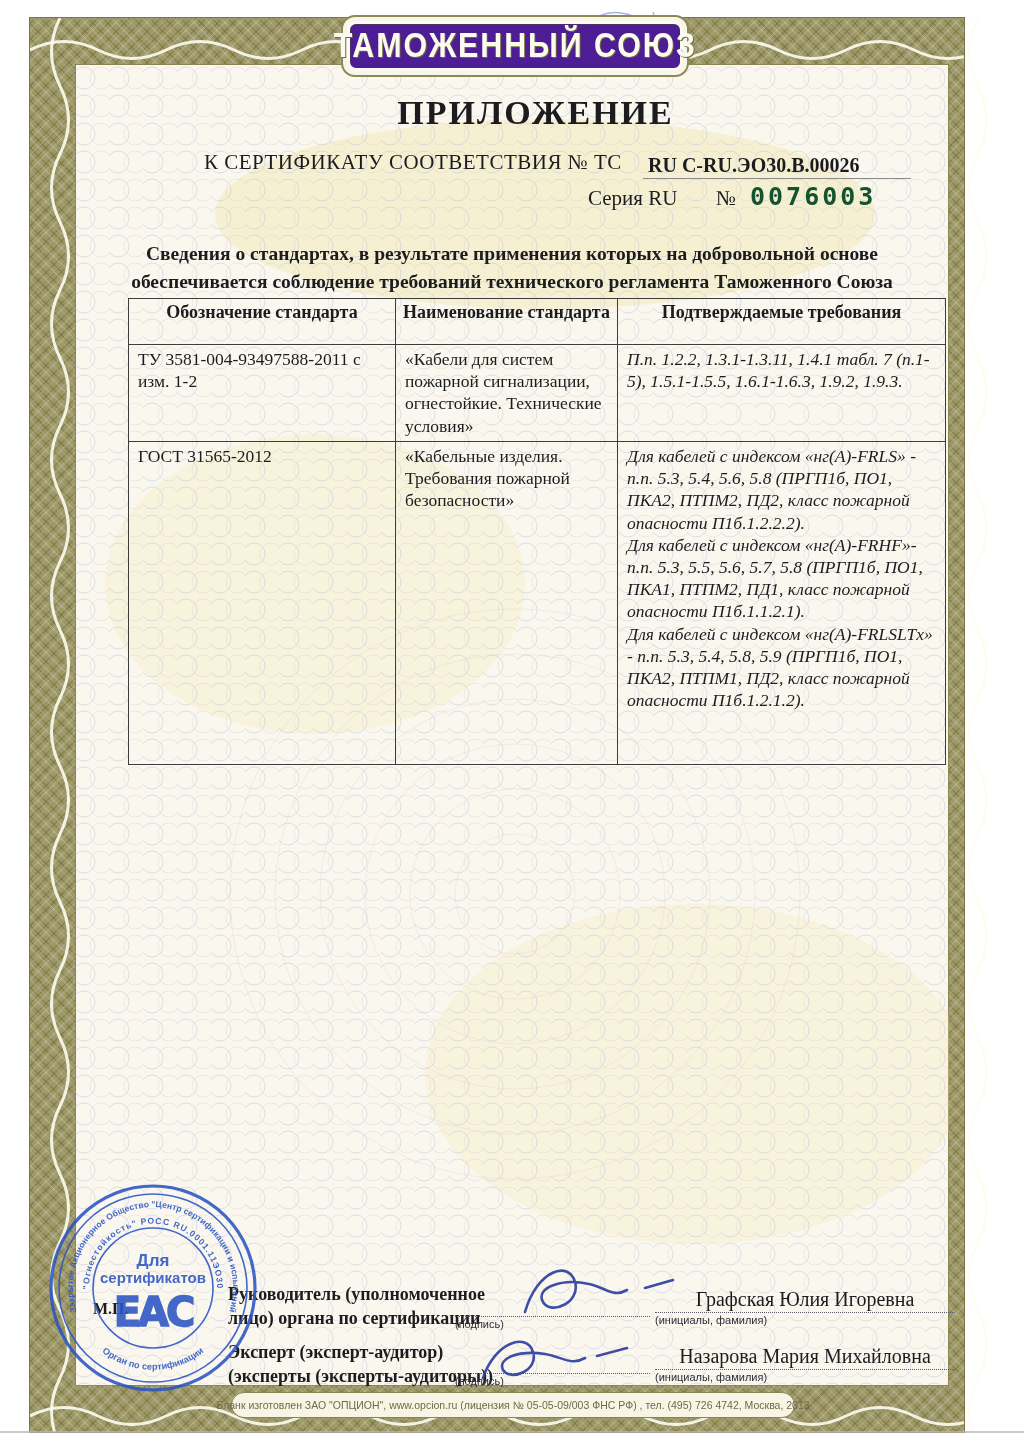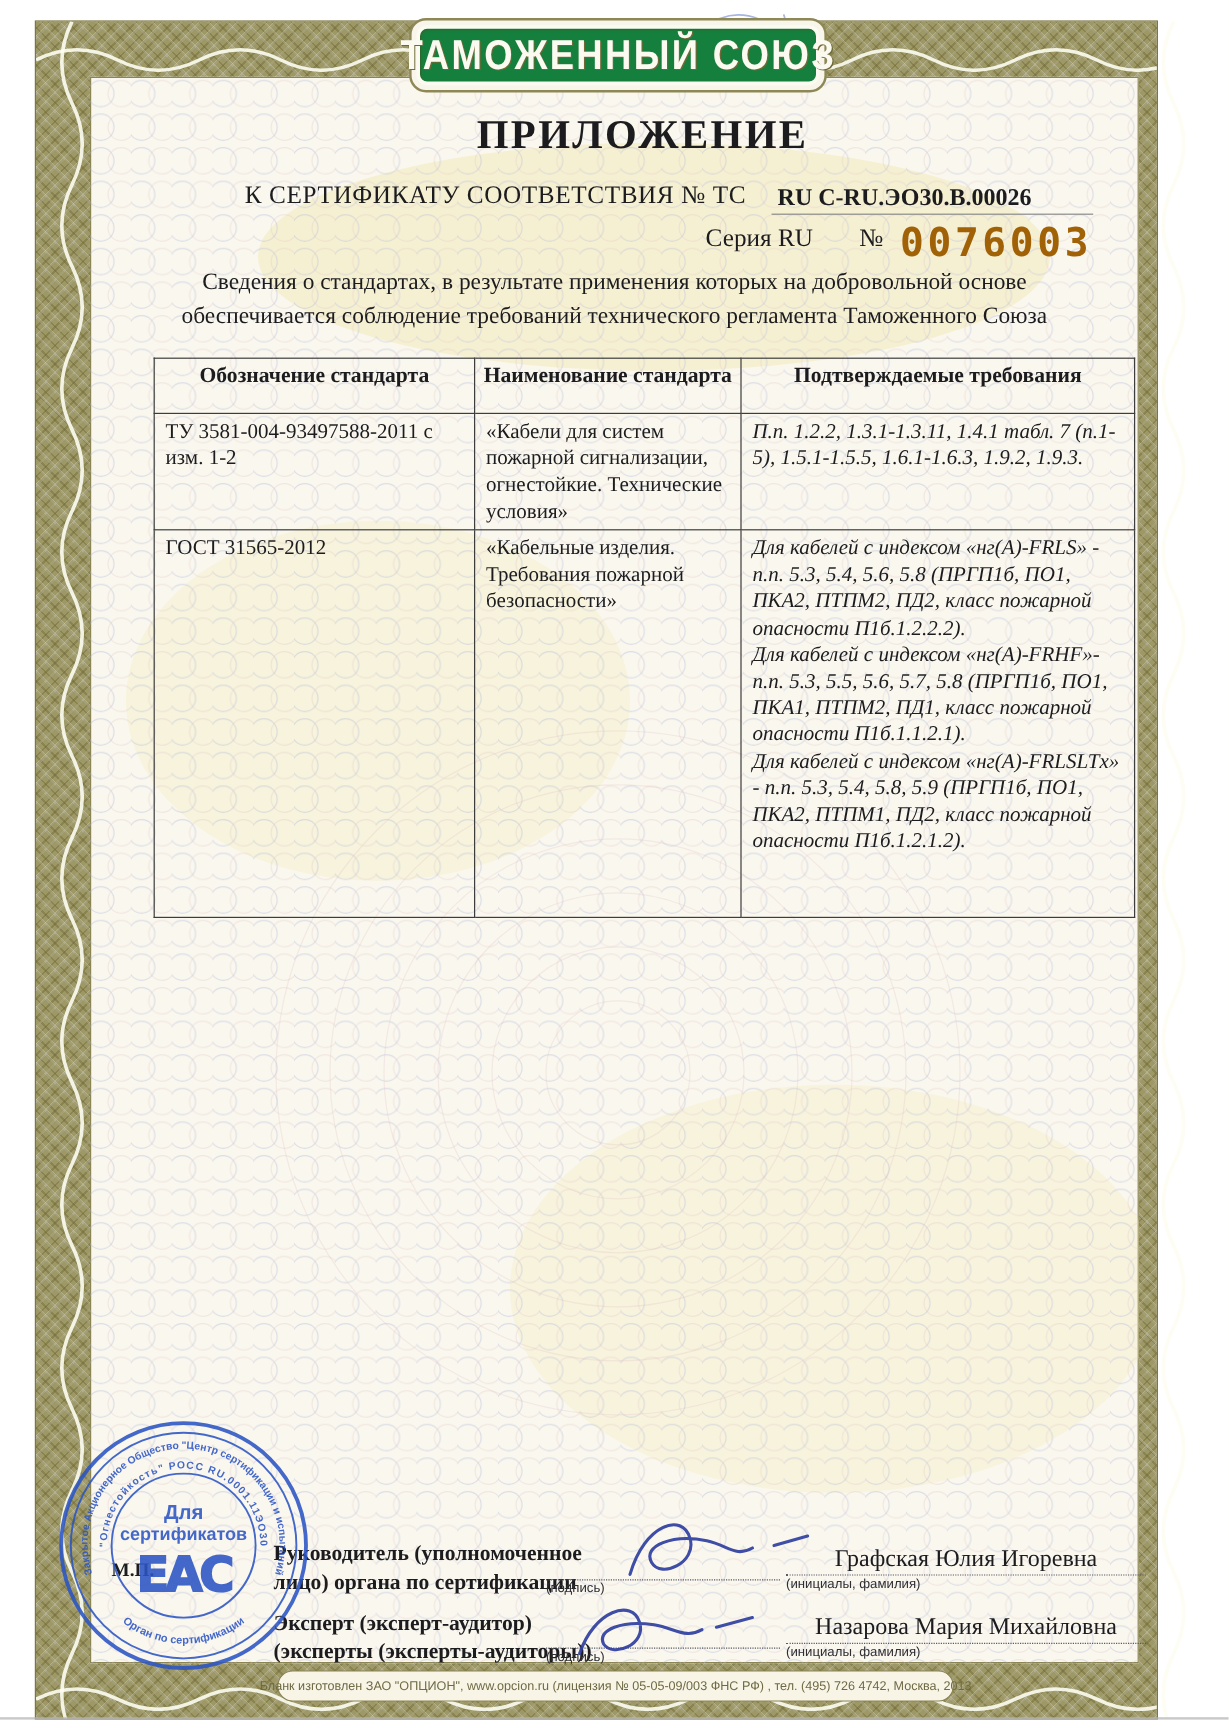--- a/index.html
+++ b/index.html
@@ -20,42 +20,42 @@
   .inner {
     position:absolute; left:75px; top:64px; width:874px; height:1322px; z-index:2;
     background:#faf7ee;
     box-shadow: inset 0 0 0 1px #8b8554;
   }
   .wave { position:absolute; z-index:3; pointer-events:none; }
 
   
   .banner { position:absolute; left:341px; top:15px; width:348px; height:62px; z-index:6;
     border:2px solid #8e8857; border-radius:14px; background:#f8f5ea; padding:4px; }
-  .banner-inner { width:100%; height:100%; background:#15803d; border-radius:9px;
+  .banner-inner { width:100%; height:100%; background:#4c1d95; border-radius:9px;
     border:3px solid #fcfbf2; display:flex; align-items:center; justify-content:center;
     box-shadow: inset 1px 1px 2px rgba(80,75,30,.5); }
   .banner-inner span { font-family:"Liberation Sans", sans-serif; font-weight:bold; font-size:31px;
     letter-spacing:2px; color:#fbfaf0; text-shadow:1px 1px 0 #6e6936; transform:scale(.98,1.12); white-space:nowrap; }
 
   .content { position:absolute; left:0; top:0; width:1024px; height:1447px; z-index:5; color:#1c1c1e; }
 
   .title { position:absolute; left:0; top:94px; width:1024px; text-align:center;
     font-size:34px; font-weight:bold; letter-spacing:2px;padding-left:47px; }
 
   .cert-label { position:absolute; left:204px; top:150px; font-size:21px; font-weight:normal; letter-spacing:.5px; }
   .cert-number { position:absolute; left:648px; top:154px; width:262px; text-align:left;
     font-size:20px; font-weight:bold; }
   .cert-underline { position:absolute; left:643px; top:178px; width:268px; border-top:1px solid #8a8a8a; }
   .series-label { position:absolute; left:588px; top:186px; font-size:21px; }
   .series-no { position:absolute; left:716px; top:186px; font-size:21px; }
   .series-number { position:absolute; left:750px; top:182px; font-family:"DejaVu Sans Mono", monospace;
-    font-size:33px; font-weight:bold; letter-spacing:3px; color:#a16207; }
-
-  .intro { position:absolute; left:112px; top:222px; width:800px; text-align:center;
-    font-size:19.5px; font-weight:normal; line-height:1.42; }
+    font-size:25px; font-weight:bold; letter-spacing:3px; color:#14532d; }
+
+  .intro { position:absolute; left:112px; top:240px; width:800px; text-align:center;
+    font-size:19.5px; font-weight:bold; line-height:1.42; }
 
   table.std { position:absolute; left:128px; top:298px; width:817px; border-collapse:collapse; table-layout:fixed; }
   table.std th, table.std td { border:1.6px solid #3d3d3d; vertical-align:top;margin-top:26px; }
   table.std th { font-size:18px; font-weight:bold; text-align:center; padding:3px 6px; height:46px; line-height:1.2; }
   table.std td { font-size:17.5px; padding:3px 9px 4px 9px; line-height:1.27; }
   table.std td p { margin:0;font-style:italic; }
   .row1 td { height:90px; }
   .row2 td { height:323px; }
   .col1 { width:267px; } .col2 { width:222px; } .col3 { width:328px; }
 

